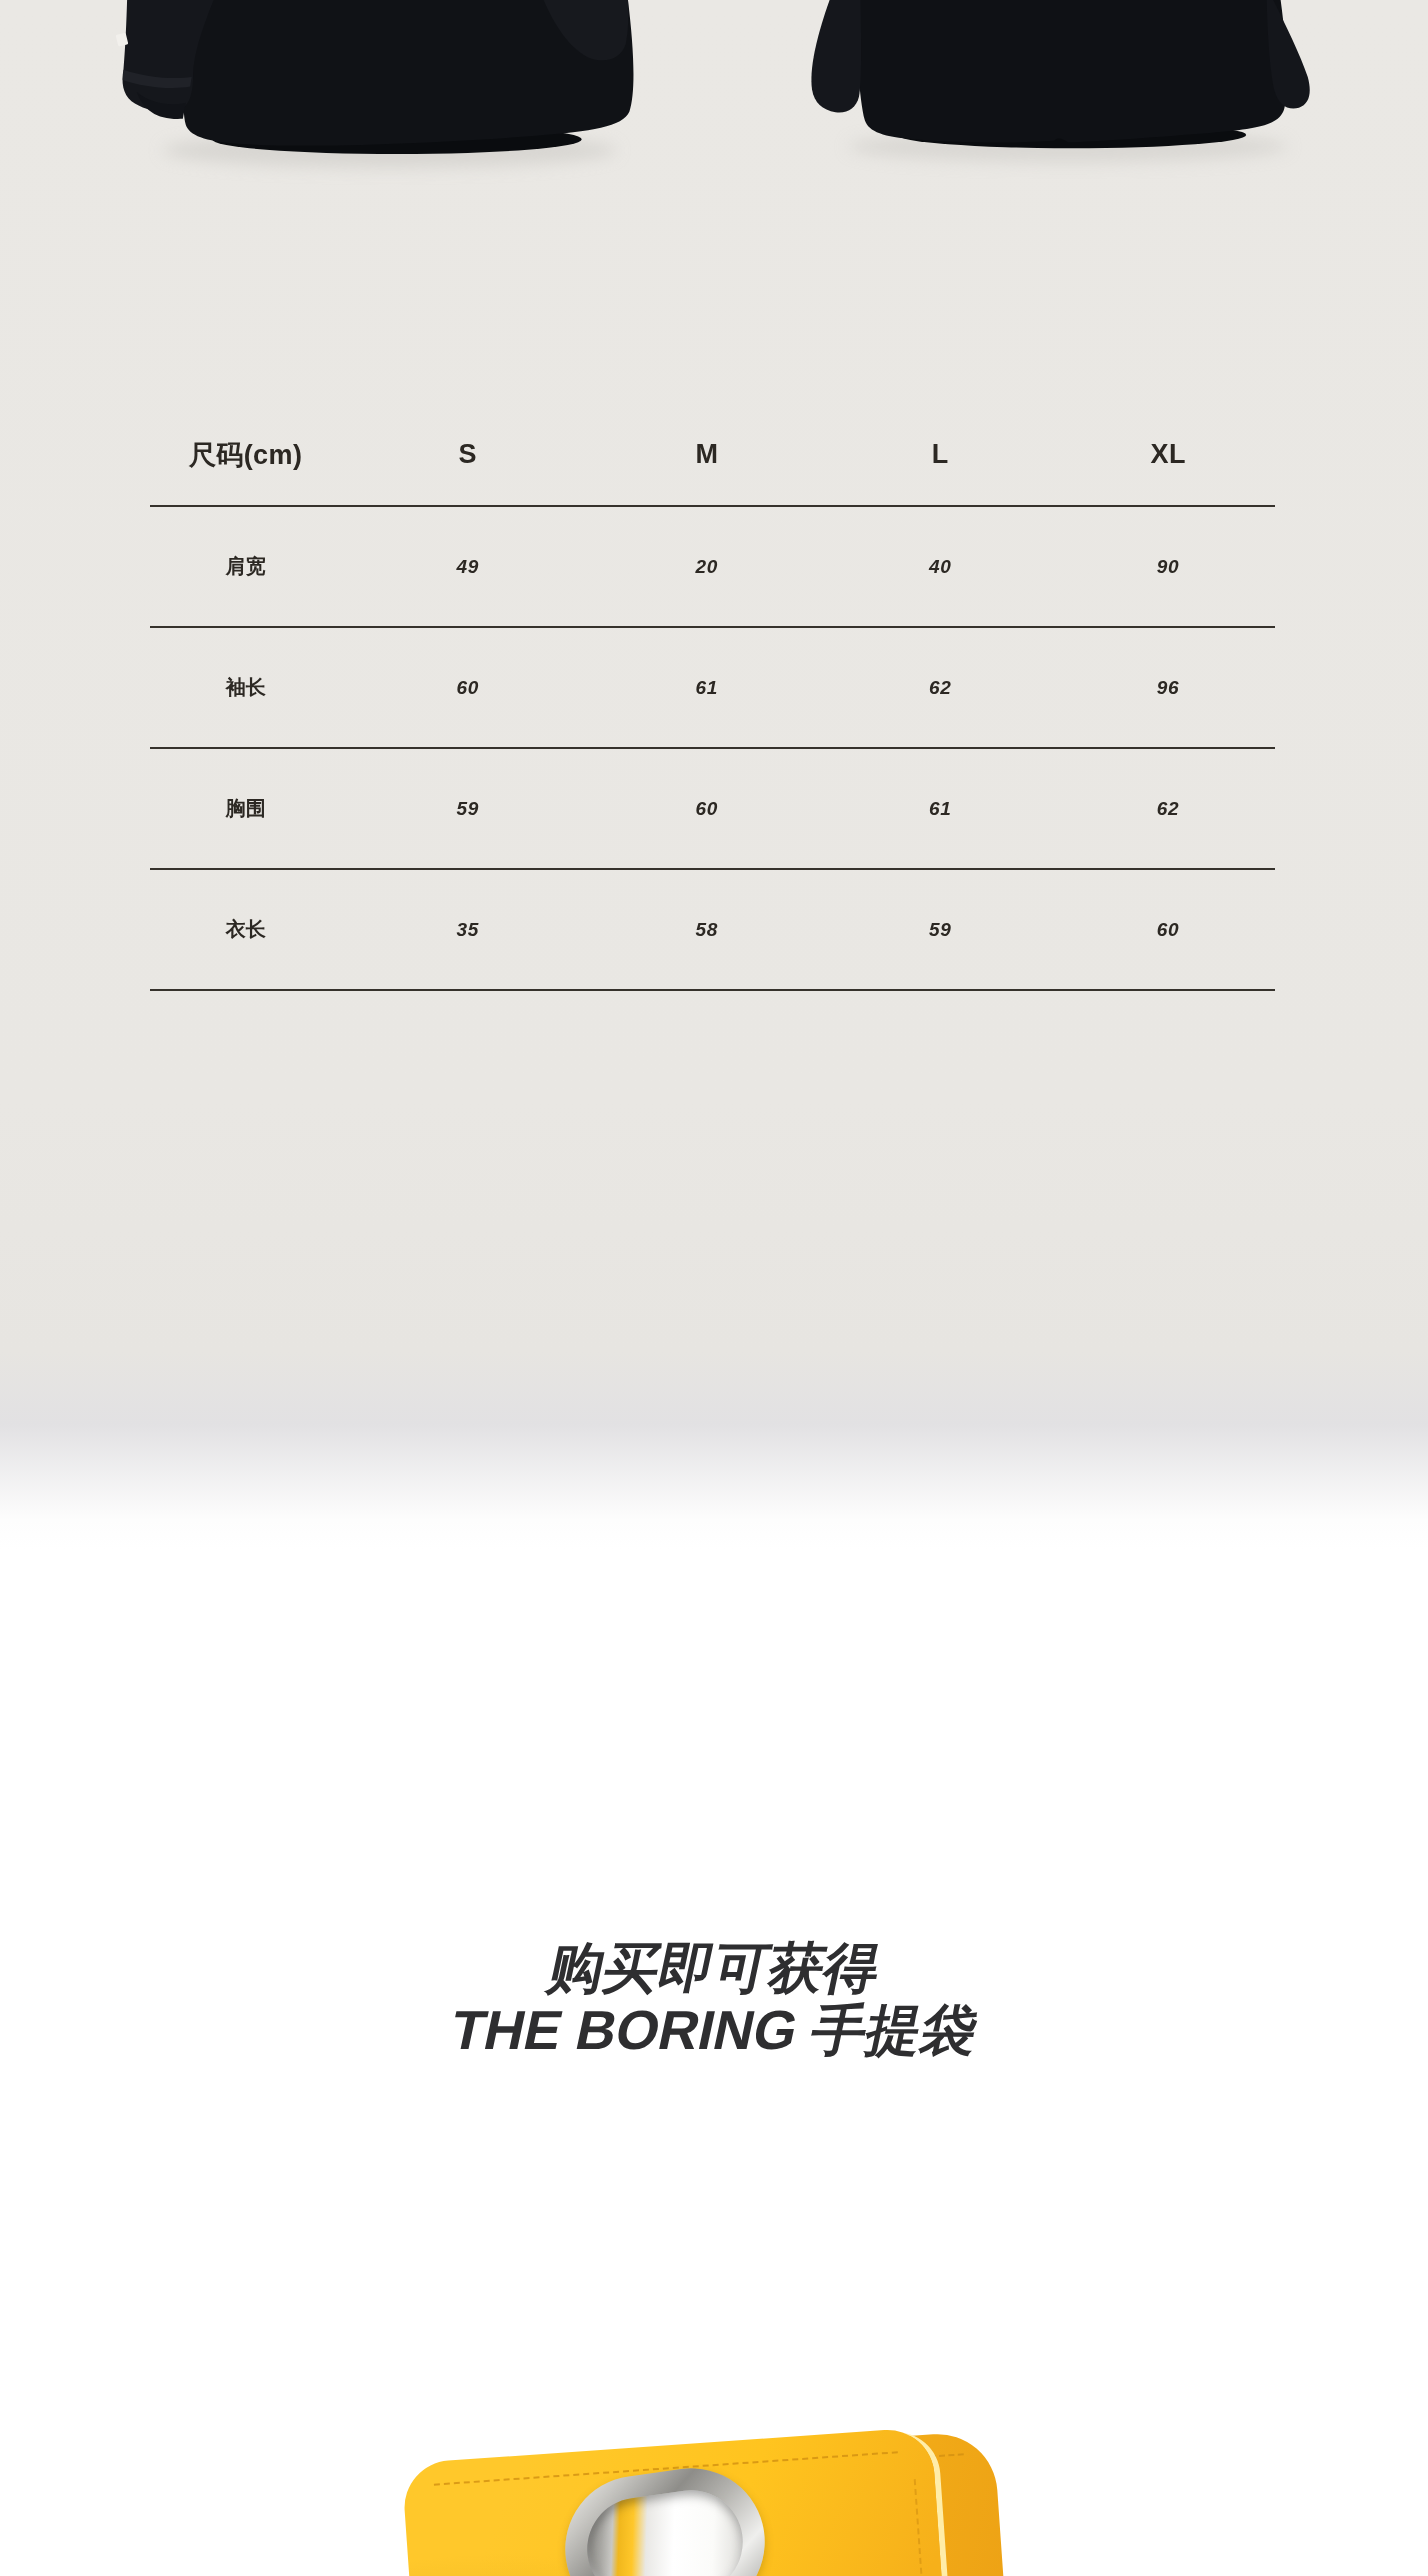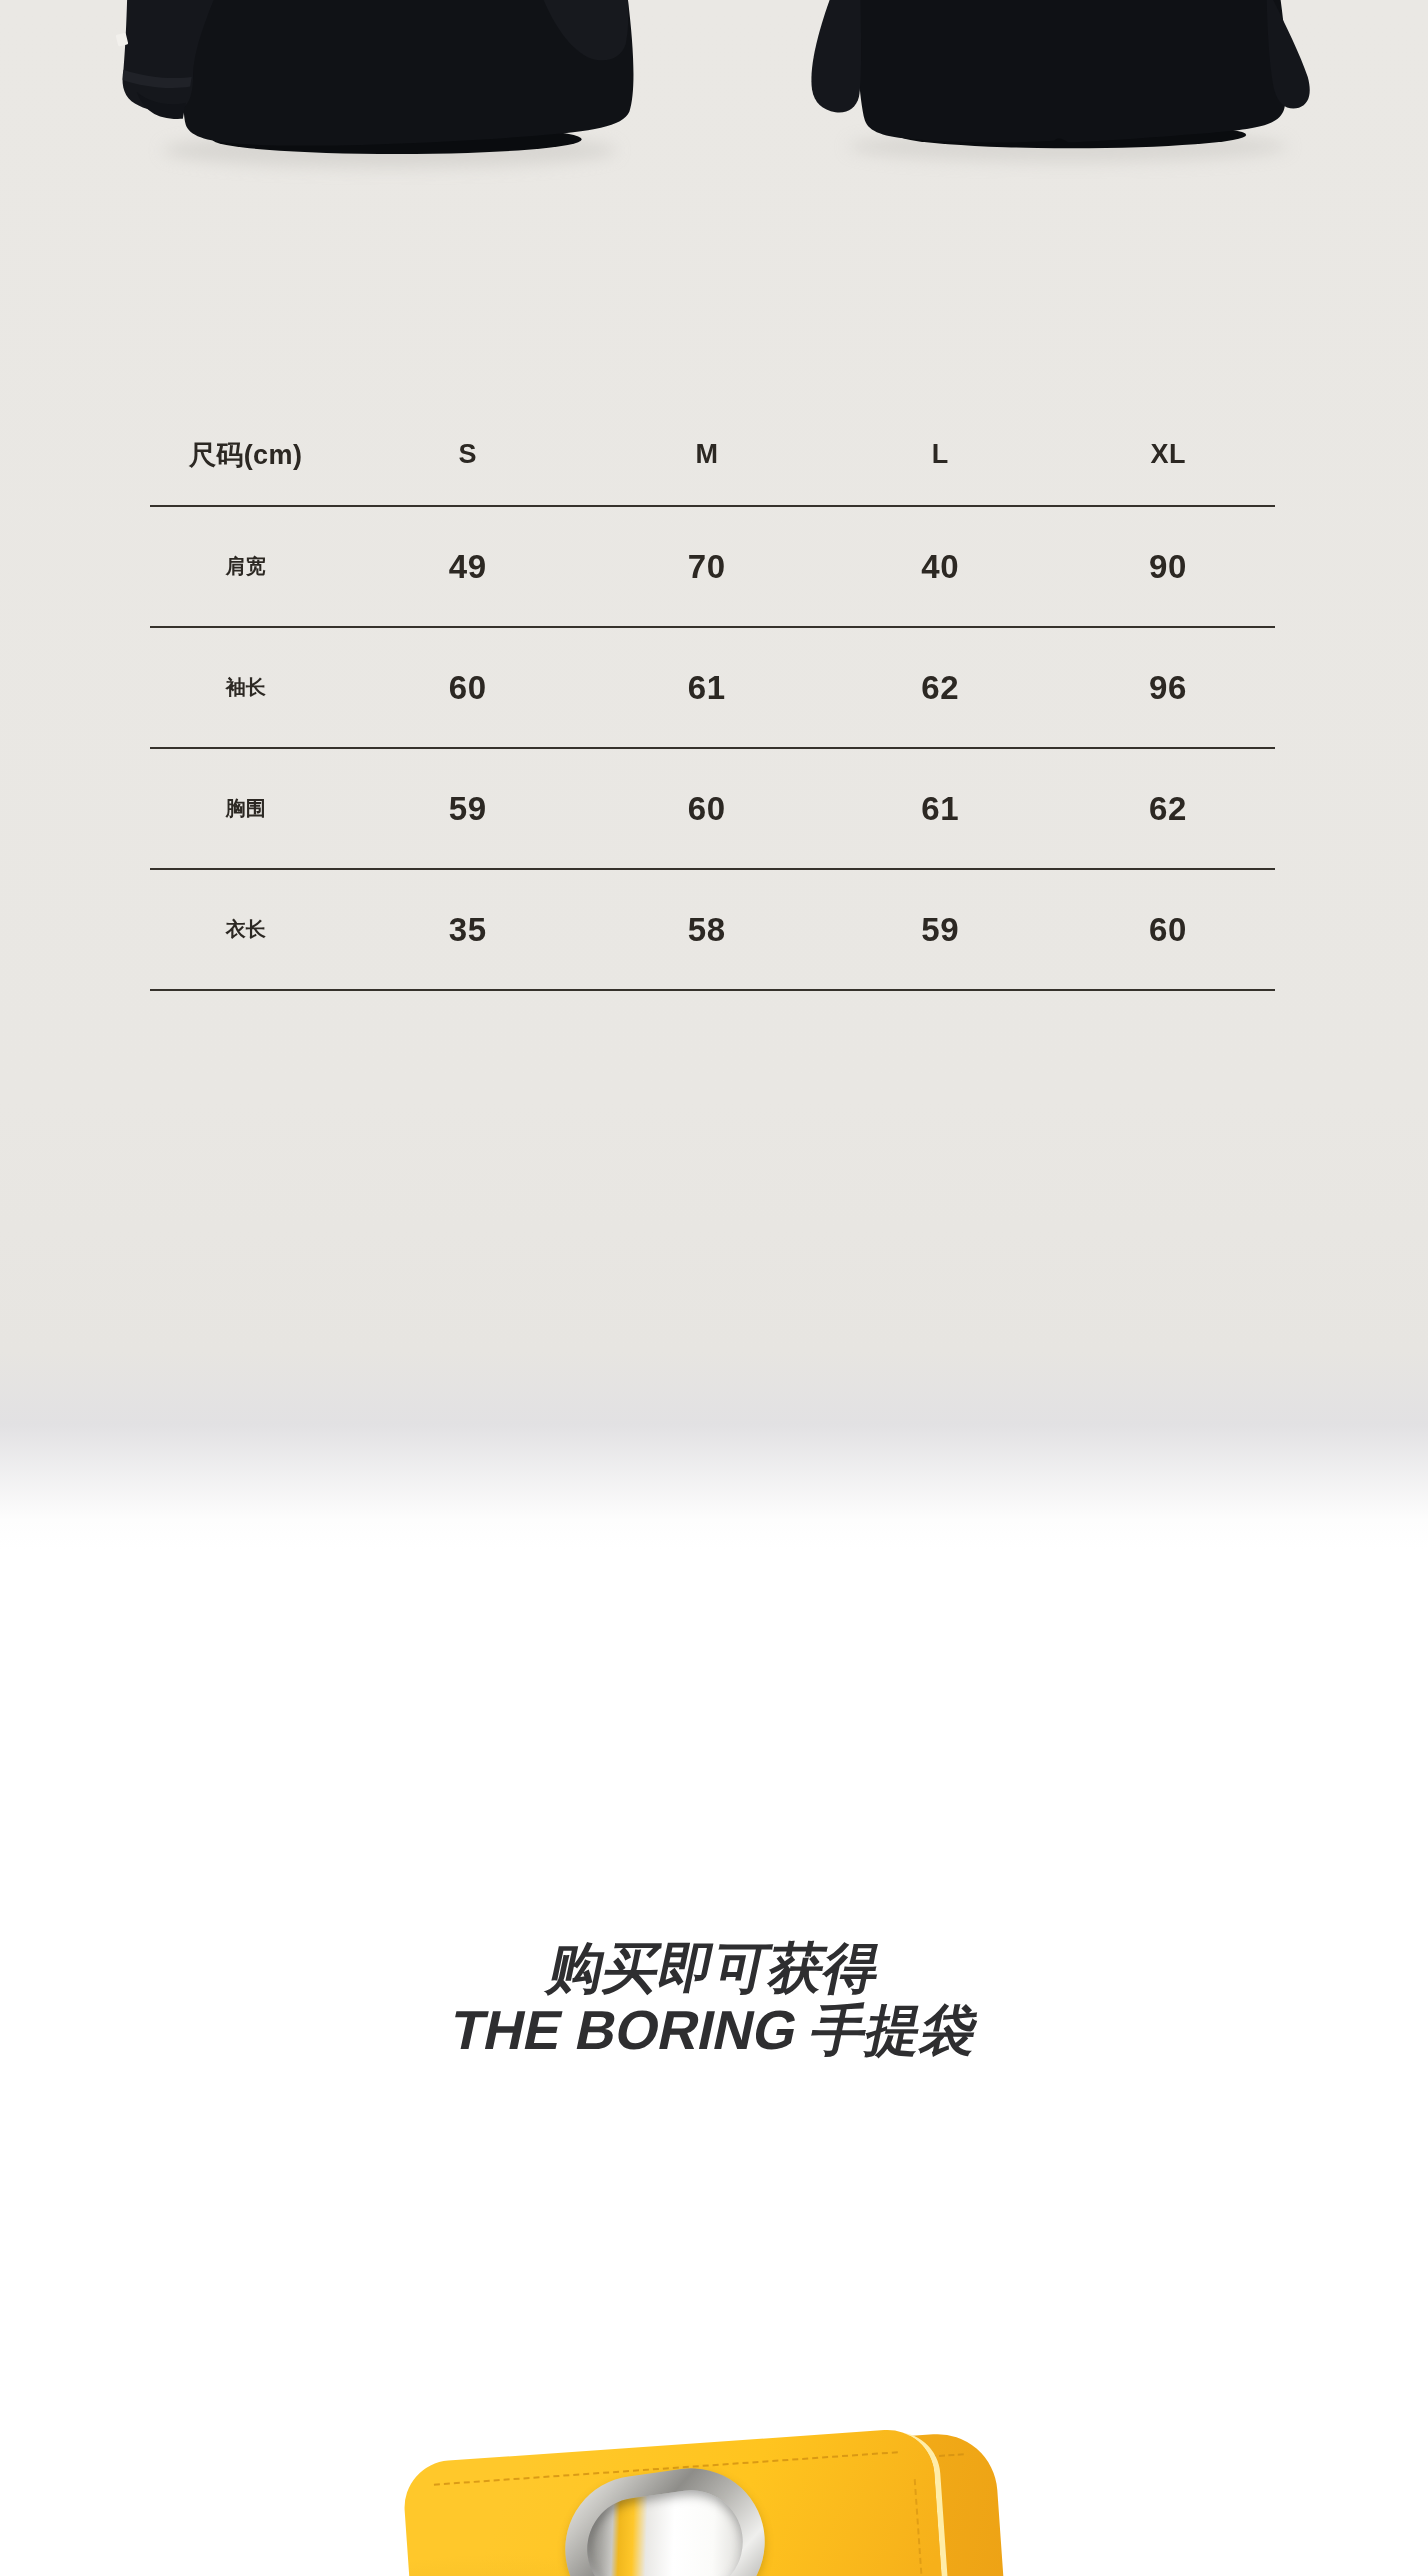--- a/index.html
+++ b/index.html
@@ -27,21 +27,21 @@
   .t-row{display:flex;align-items:center;height:119px;border-top:2.2px solid #36322c;}
   .t-row.t-head{height:101px;border-top:none;justify-content:space-between;}
   .t-cell{text-align:center;}
   .c0{width:17%;}
   .c1{width:22.5%;}
   .c2{width:20%;}
   .c3{width:21.5%;}
   .c4{width:19%;}
   .t-head .t-cell{font-weight:700;font-size:27px;letter-spacing:0.4px;}
   .lab{font-weight:700;font-size:20px;}
-  .num{font-size:33px;font-weight:600;letter-spacing:0.7px;}
+  .num{font-size:19px;font-weight:600;letter-spacing:0.7px;font-style:italic;}
   
   .model-info{
     position:absolute;left:0;width:100%;top:1037px;
     text-align:center;font-size:29px;font-weight:700;
     white-space:pre;color:#262220;letter-spacing:0.4px;
   }
   
   .promo{position:absolute;left:0;width:100%;top:1937px;text-align:center;color:#2e2e30;}
   .promo-line{
     font-weight:700;font-size:55px;line-height:62px;
@@ -142,21 +142,21 @@
     <div class="t-row t-head">
       <div class="t-cell c0">尺码(cm)</div>
       <div class="t-cell c1">S</div>
       <div class="t-cell c2">M</div>
       <div class="t-cell c3">L</div>
       <div class="t-cell c4">XL</div>
     </div>
     <div class="t-row">
       <div class="t-cell c0 lab">肩宽</div>
       <div class="t-cell c1 num">49</div>
-      <div class="t-cell c2 num">70</div>
+      <div class="t-cell c2 num">20</div>
       <div class="t-cell c3 num">40</div>
       <div class="t-cell c4 num">90</div>
     </div>
     <div class="t-row">
       <div class="t-cell c0 lab">袖长</div>
       <div class="t-cell c1 num">60</div>
       <div class="t-cell c2 num">61</div>
       <div class="t-cell c3 num">62</div>
       <div class="t-cell c4 num">96</div>
     </div>

